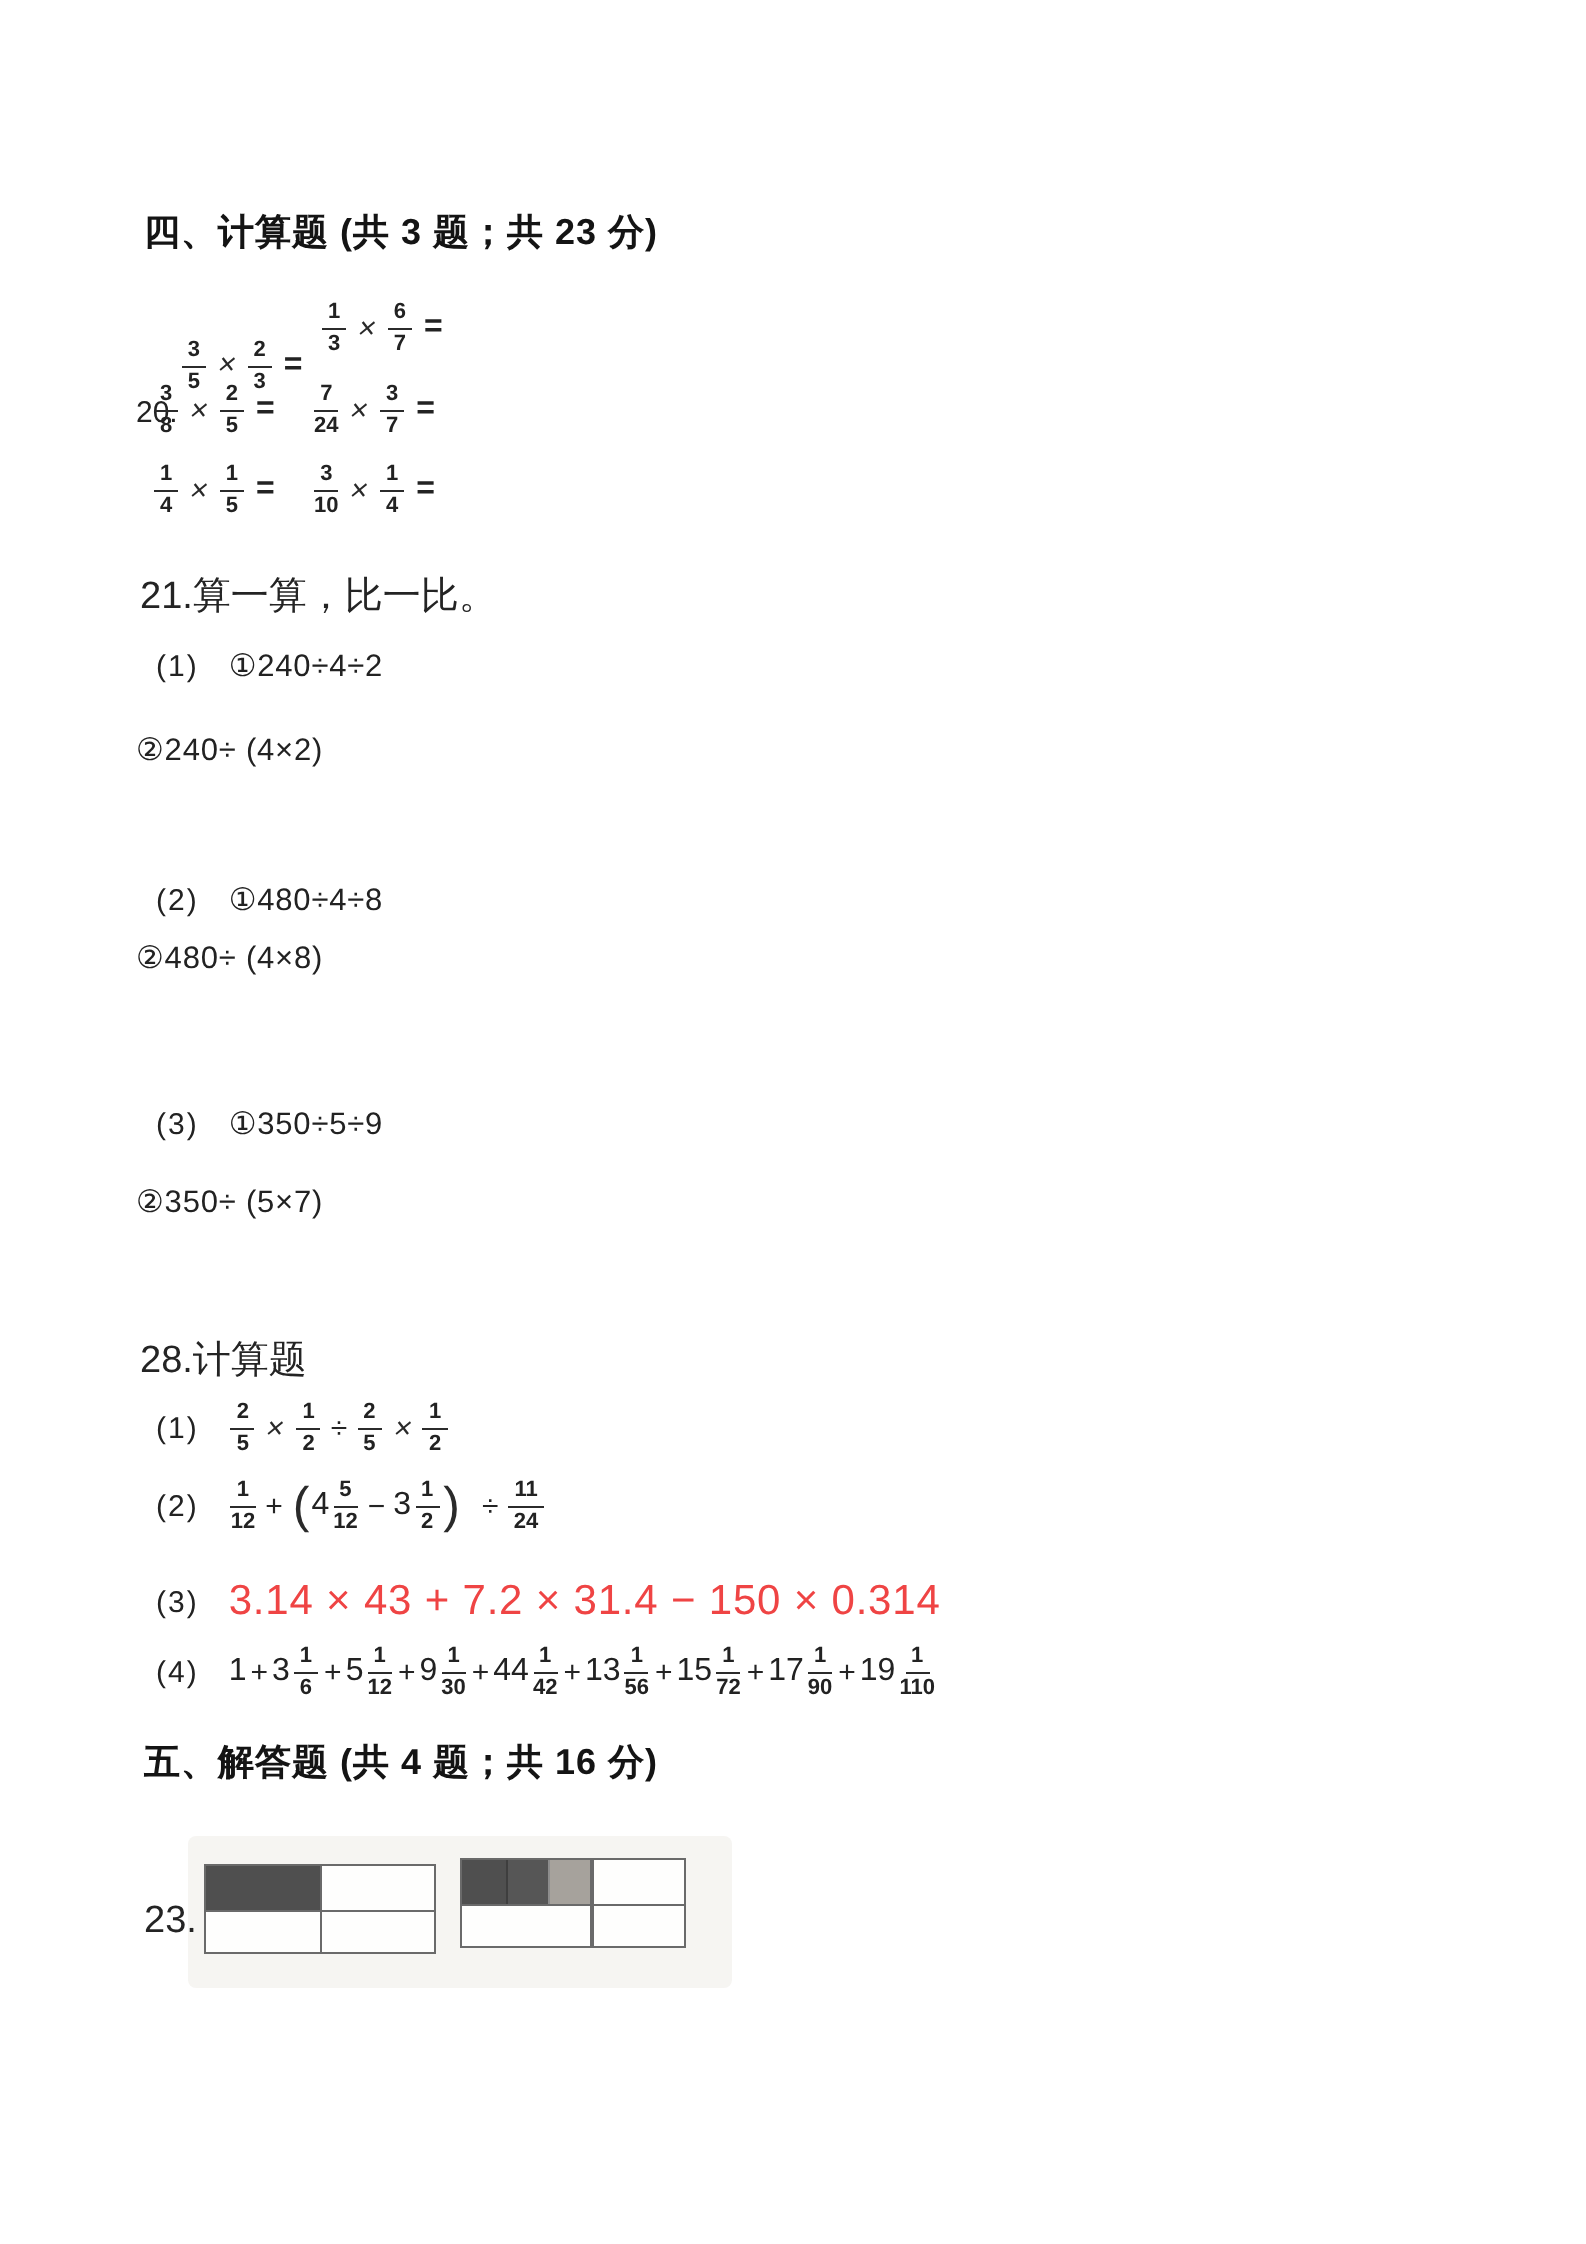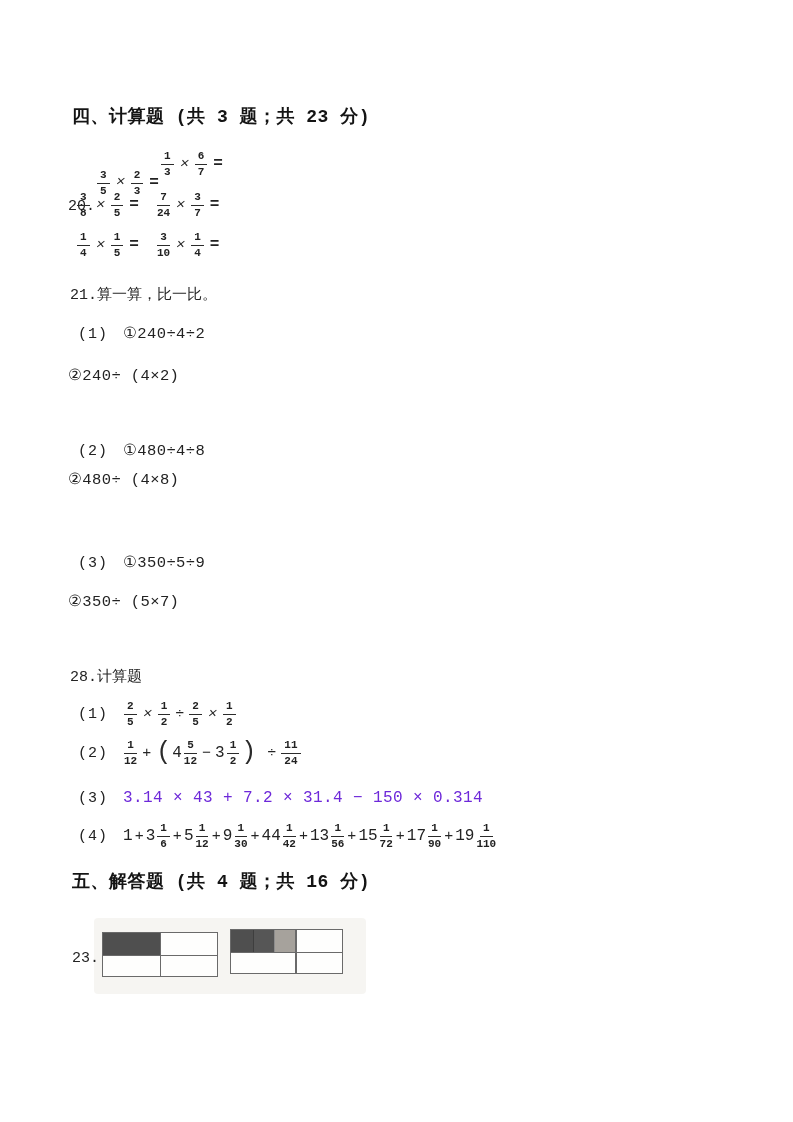--- a/index.html
+++ b/index.html
@@ -1,35 +1,35 @@
 <!DOCTYPE html>
 <html><head>
 <meta charset="utf-8">
 <style>
   html,body{margin:0;padding:0;background:#ffffff;}
   .page{position:relative;width:793px;height:1122px;background:#ffffff;overflow:hidden;
-        font-family:Liberation Mono, monospace;color:#1e1e1e;}
+        font-family:Liberation Sans, sans-serif;color:#1e1e1e;}
   .abs{position:absolute;}
   .sechead{font-size:18px;font-weight:700;color:#141414;letter-spacing:0.5px;white-space:nowrap;}
-  .ptitle{font-size:15px;color:#242424;white-space:nowrap;}
+  .ptitle{font-size:19px;color:#242424;white-space:nowrap;}
   .line{font-size:15.5px;color:#222;white-space:nowrap;letter-spacing:0.4px;}
   .expr{position:absolute;display:inline-flex;align-items:center;white-space:nowrap;}
   .plbl{font-size:15px;color:#222;margin-right:1px;margin-top:48px;}
   .ilbl{font-size:15px;color:#222;margin-right:15px;letter-spacing:1px;}
   .fr{display:inline-flex;flex-direction:column;align-items:center;line-height:1;
       font-size:11px;font-weight:700;color:#222;margin:0 1px;}
   .fn{border-bottom:1.3px solid #2b2b2b;padding:1px 3px 2px;}
   .fd{padding-top:2px;}
   .x{display:inline-block;font-size:15px;font-style:italic;margin:0 5px;transform:skewX(-12deg);color:#2a2a2a;}
   .op{display:inline-block;font-size:15px;margin:0 4px;color:#242424;}
   .eq{display:inline-block;font-size:16px;font-weight:700;margin-left:5px;color:#222;}
   .mix{display:inline-flex;align-items:center;}
   .mw{font-size:16px;color:#222;margin-right:1px;}
   .bp{display:inline-block;font-size:25px;font-weight:400;color:#2a2a2a;margin:0 1px;line-height:0.9;}
-  .plain{font-size:16px;color:#6d28d9;letter-spacing:0.4px;}
+  .plain{font-size:21px;color:#ef4444;letter-spacing:0.4px;}
   .lead{font-size:16px;color:#222;}
   .scanband{background:#f1efeb;border-radius:4px;opacity:0.65;}
   .grid{background:#fefefd;border:1.4px solid #6a6a6a;box-sizing:border-box;}
   .gl{background:#6a6a6a;}
   .cell{box-sizing:border-box;}
 </style>
 </head>
 <body>
 
 <div class="page">

